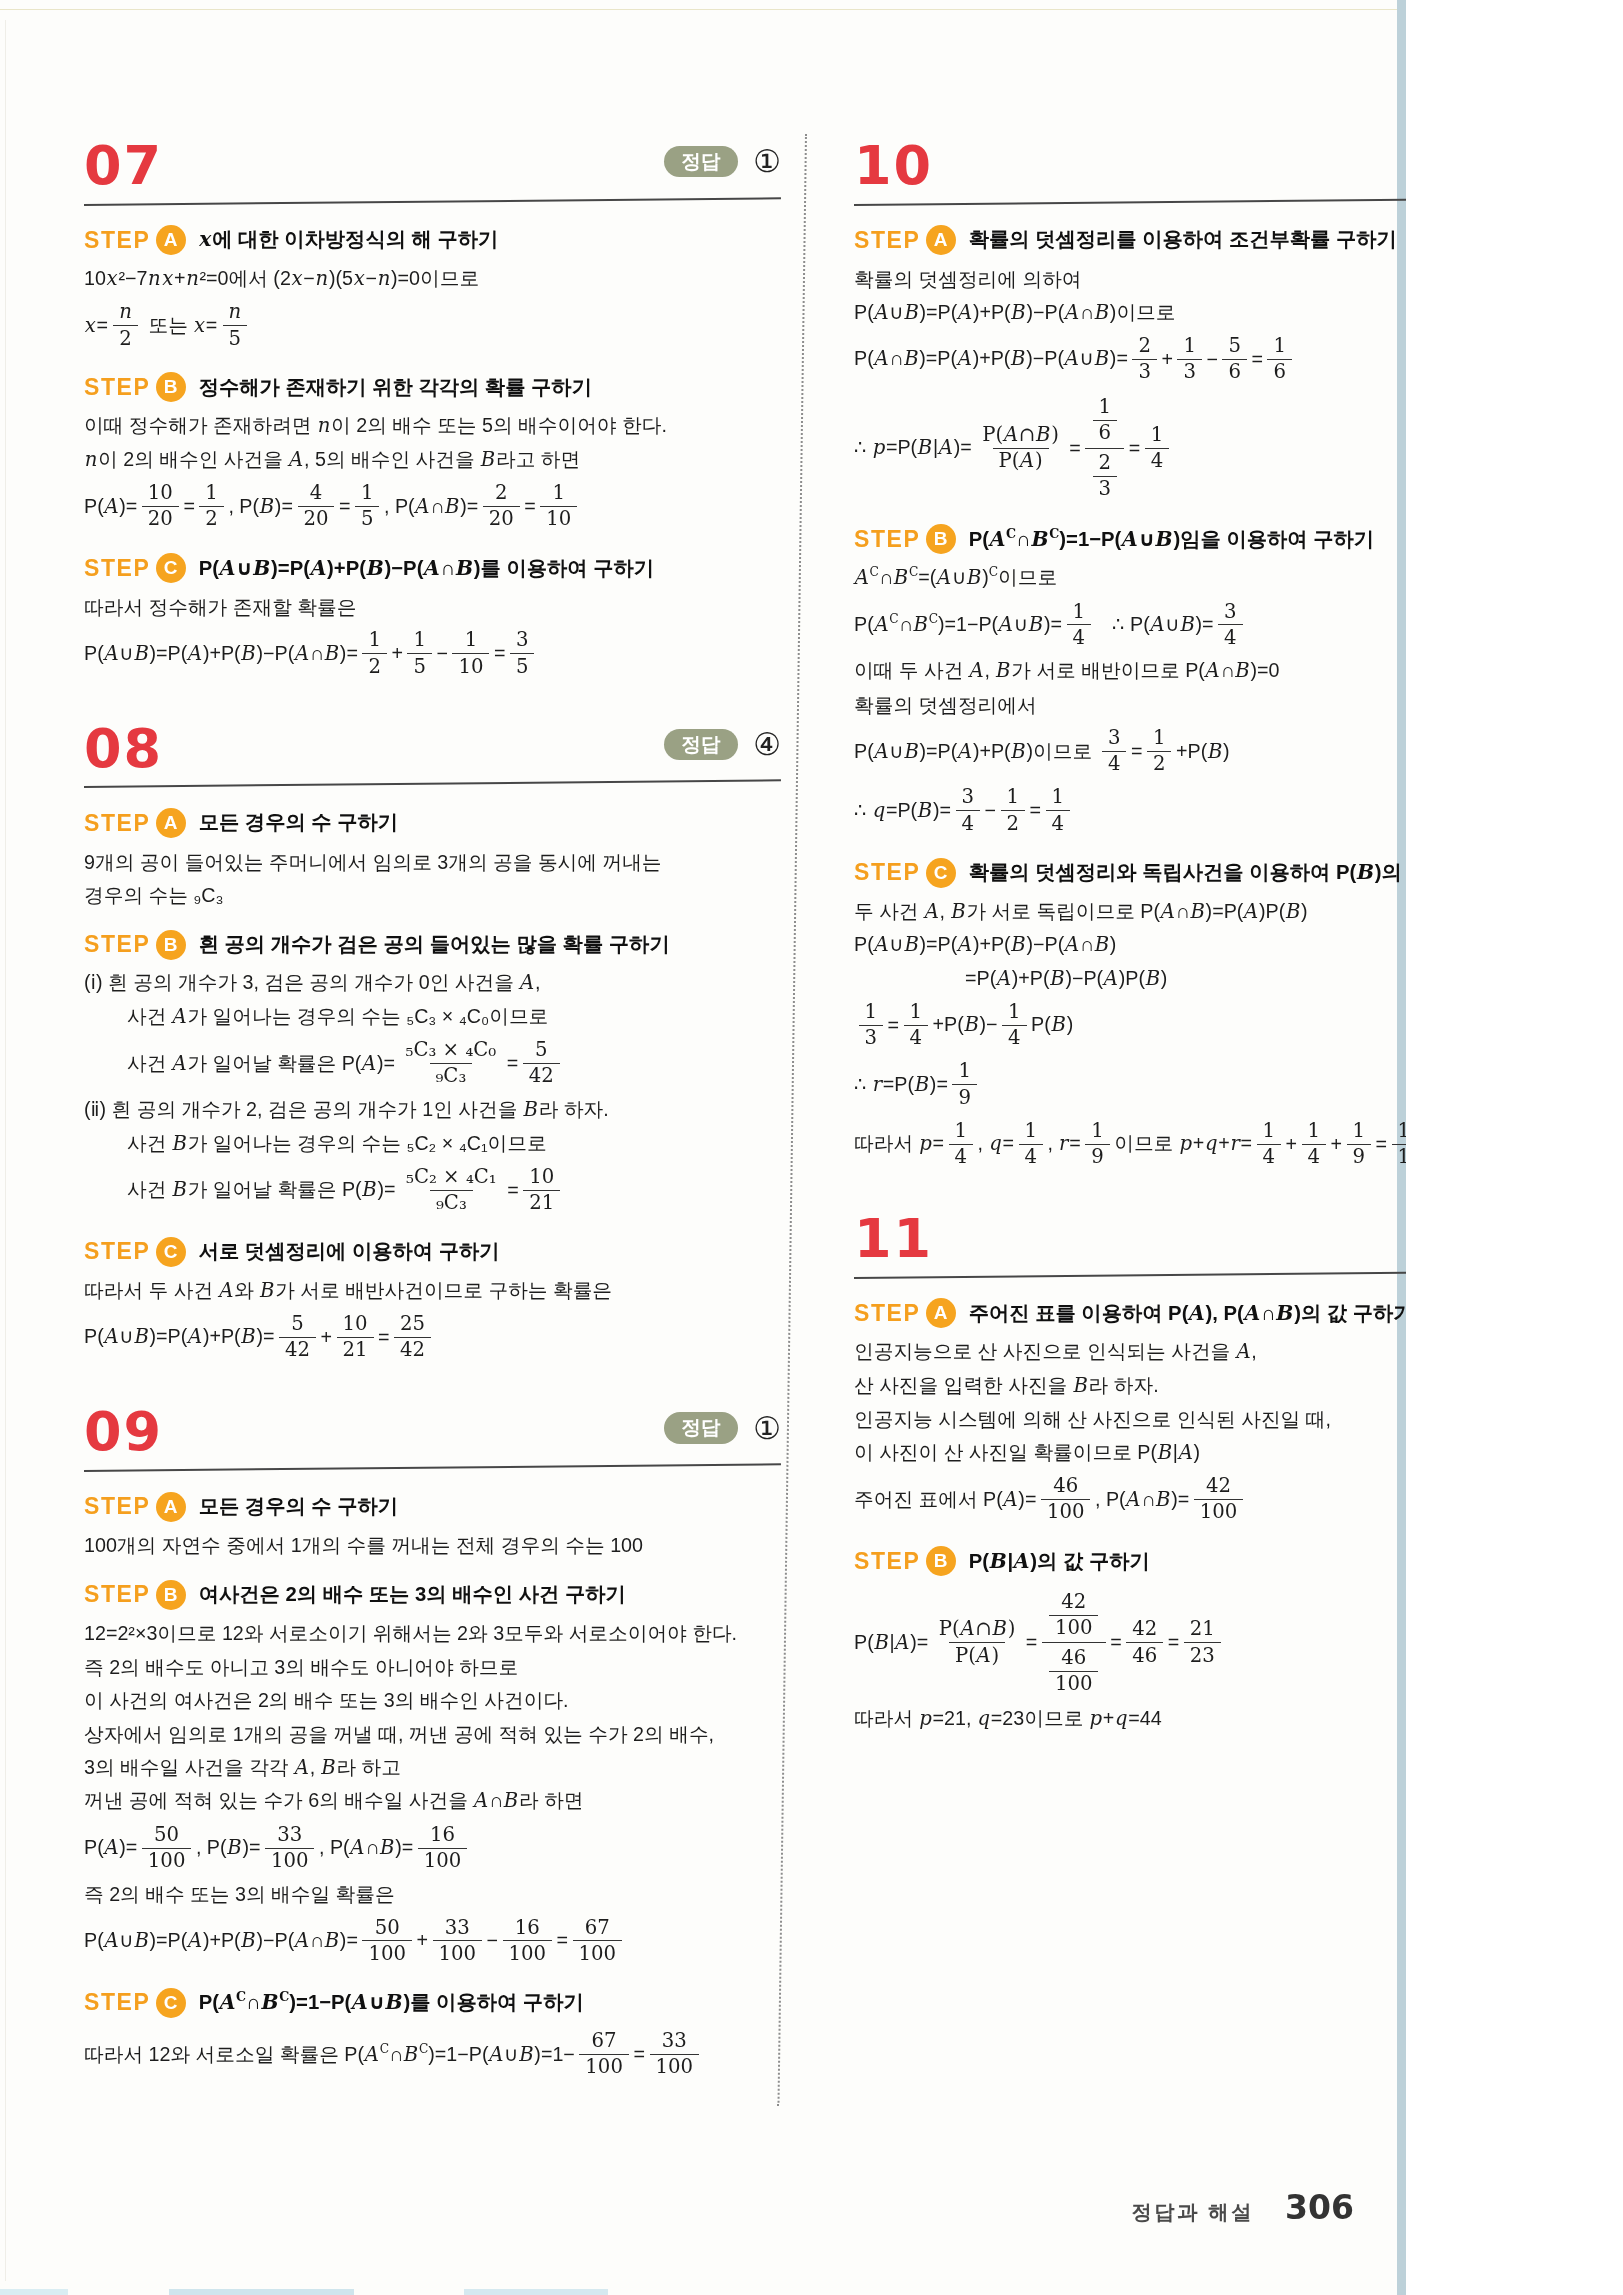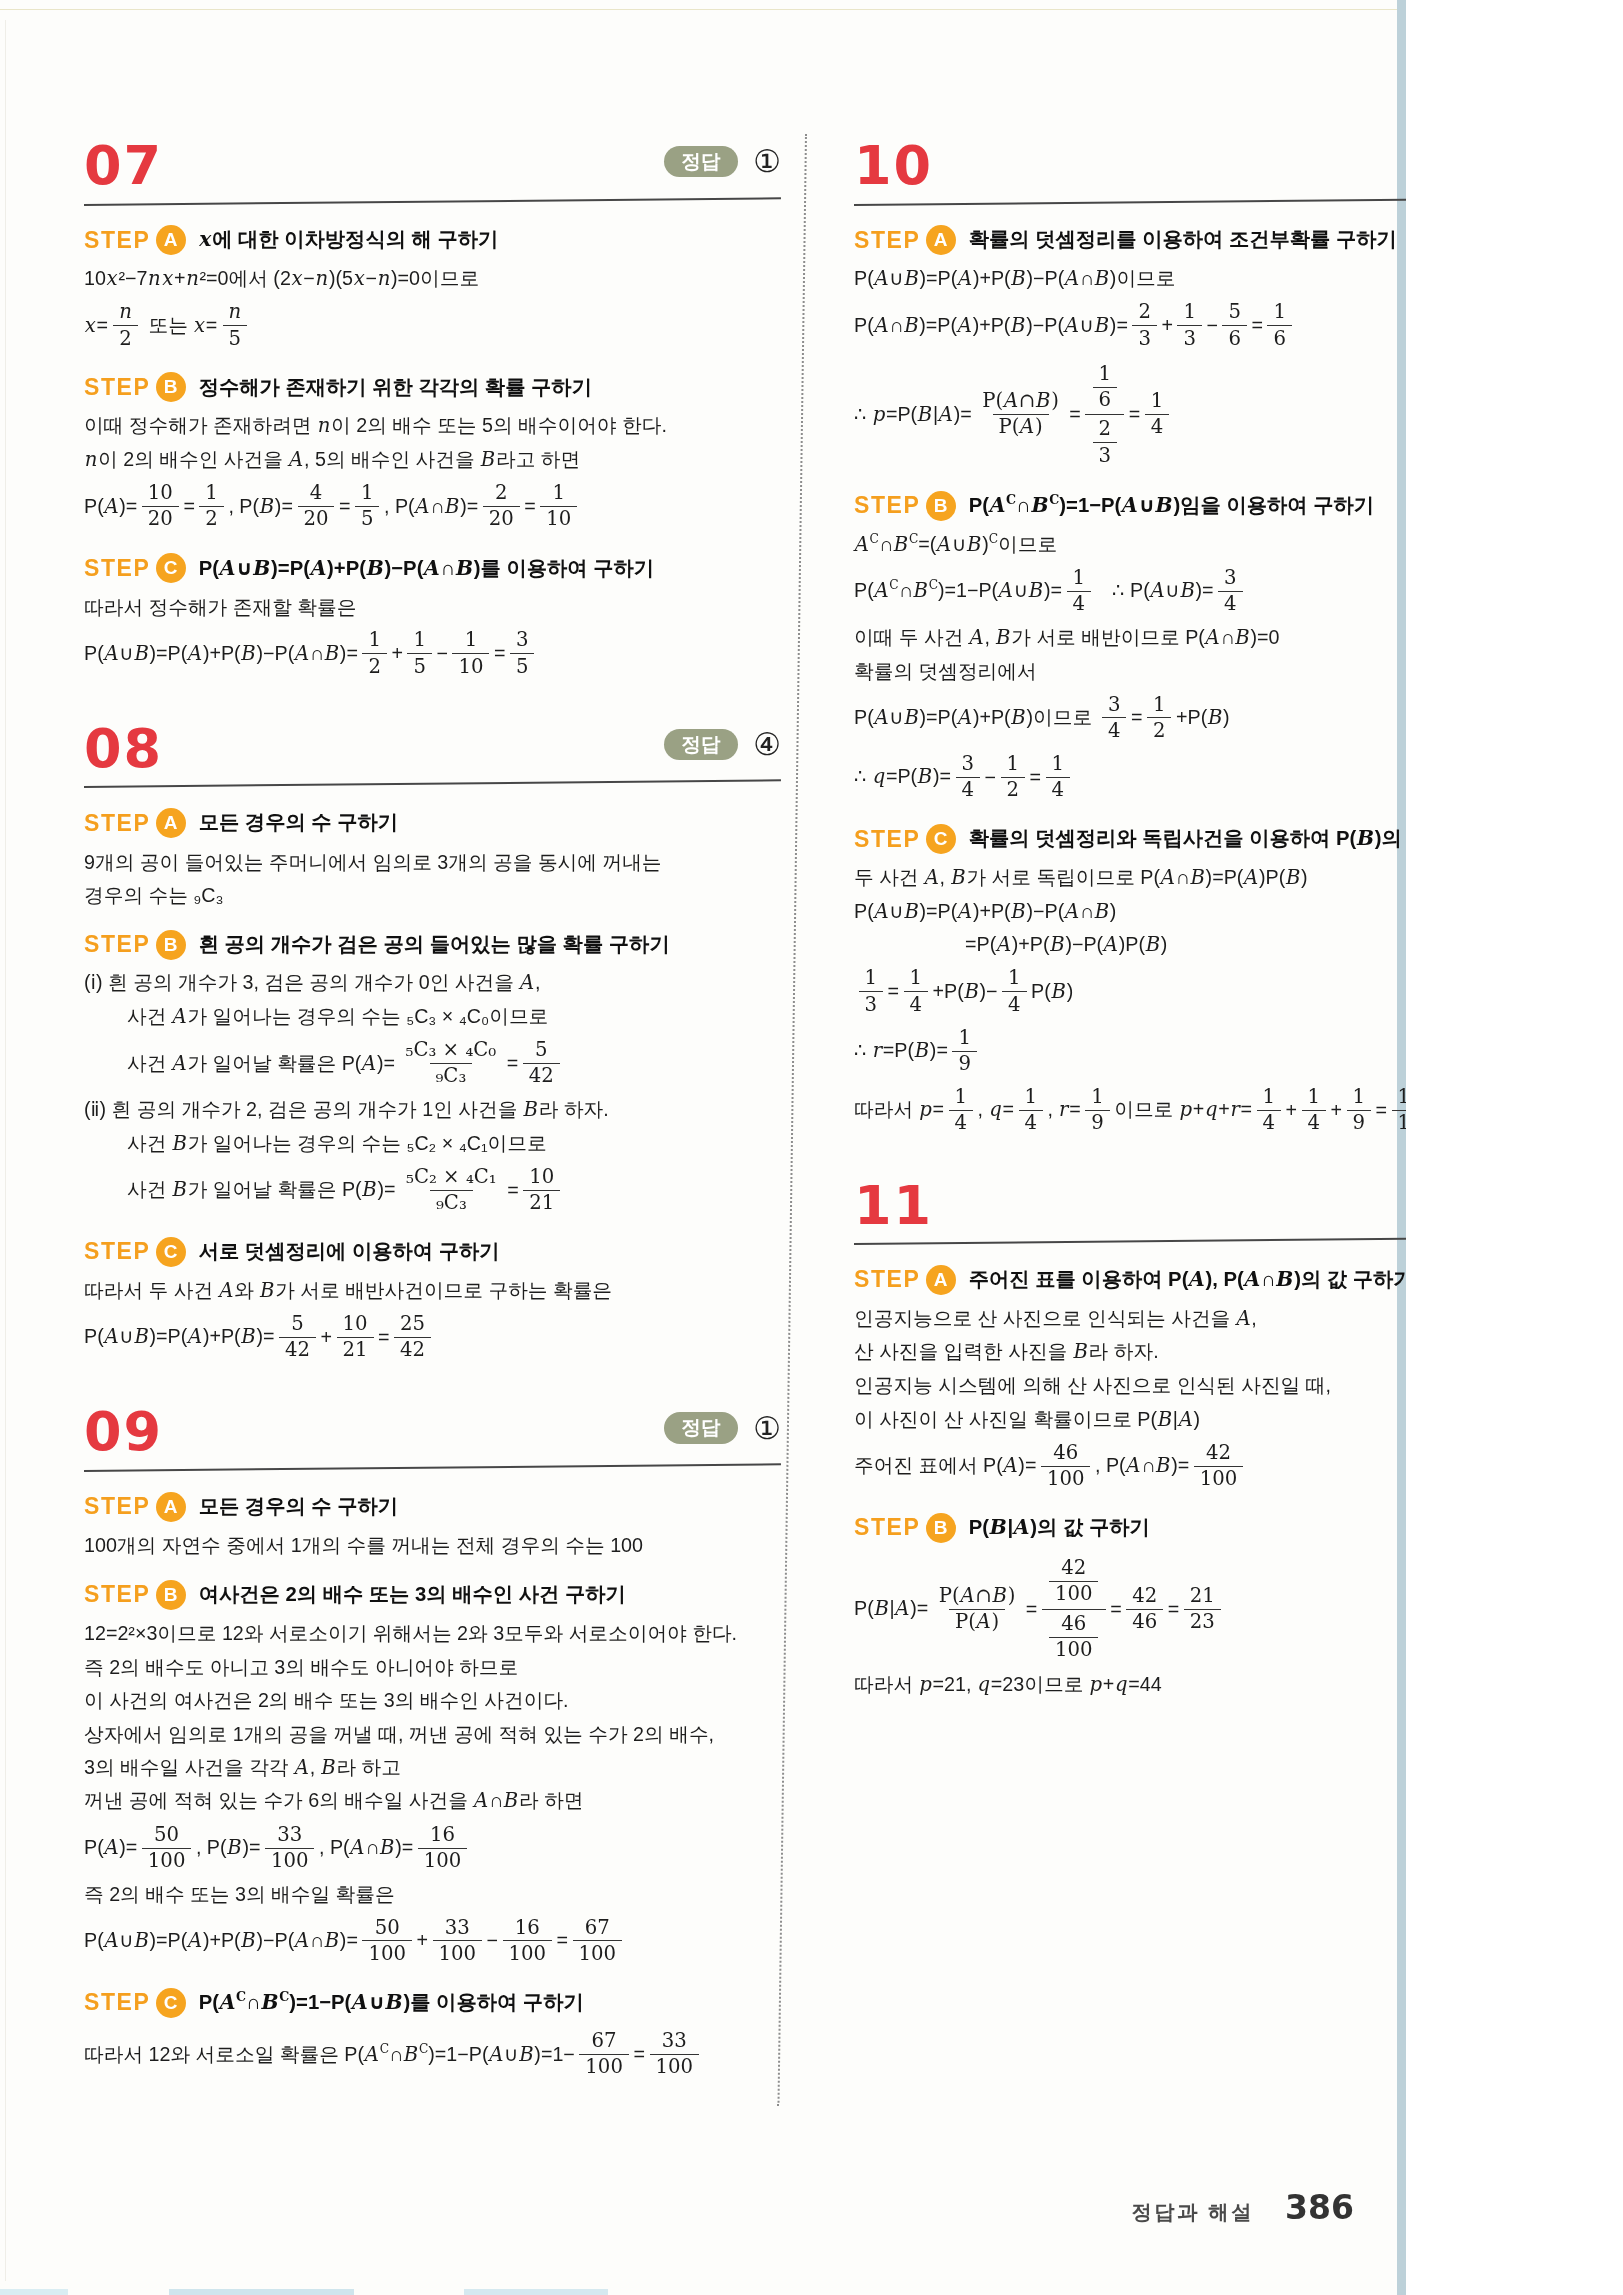--- a/index.html
+++ b/index.html
@@ -491,20 +491,23 @@
         </div>
         <div class="p-rule"></div>
         <div class="step-head">
           <span class="step-word">STEP</span>
           <span class="step-badge">A</span>
           <span class="step-title">
             <span class="tx">확률의 덧셈정리를 이용하여 조건부확률 구하기</span>
           </span>
         </div>
         <div class="line">
+          <span class="tx">확률의 덧셈정리에 의하여</span>
+        </div>
+        <div class="line">
           <span class="tx">P(<i class="v">A</i>∪<i class="v">B</i>)=P(<i class="v">A</i>)+P(<i class="v">B</i>)−P(<i class="v">A</i>∩<i class="v">B</i>)이므로</span>
         </div>
         <div class="line">
           <span class="tx">P(<i class="v">A</i>∩<i class="v">B</i>)=P(<i class="v">A</i>)+P(<i class="v">B</i>)−P(<i class="v">A</i>∪<i class="v">B</i>)=</span>
           <span class="frac">
             <span class="num">
               <span class="tx">2</span>
             </span>
             <span class="den">
               <span class="tx">3</span>
@@ -897,16 +900,16 @@
           </span>
         </div>
         <div class="line">
           <span class="tx">따라서 <i class="v">p</i>=21, <i class="v">q</i>=23이므로 <i class="v">p</i>+<i class="v">q</i>=44</span>
         </div>
       </section>
     </div>
 
   <div id="footer">
     <span class="f-label">정답과 해설</span>
-    <span class="f-page">386</span>
+    <span class="f-page">306</span>
   </div>
 </div>
 
 
 </body></html>

